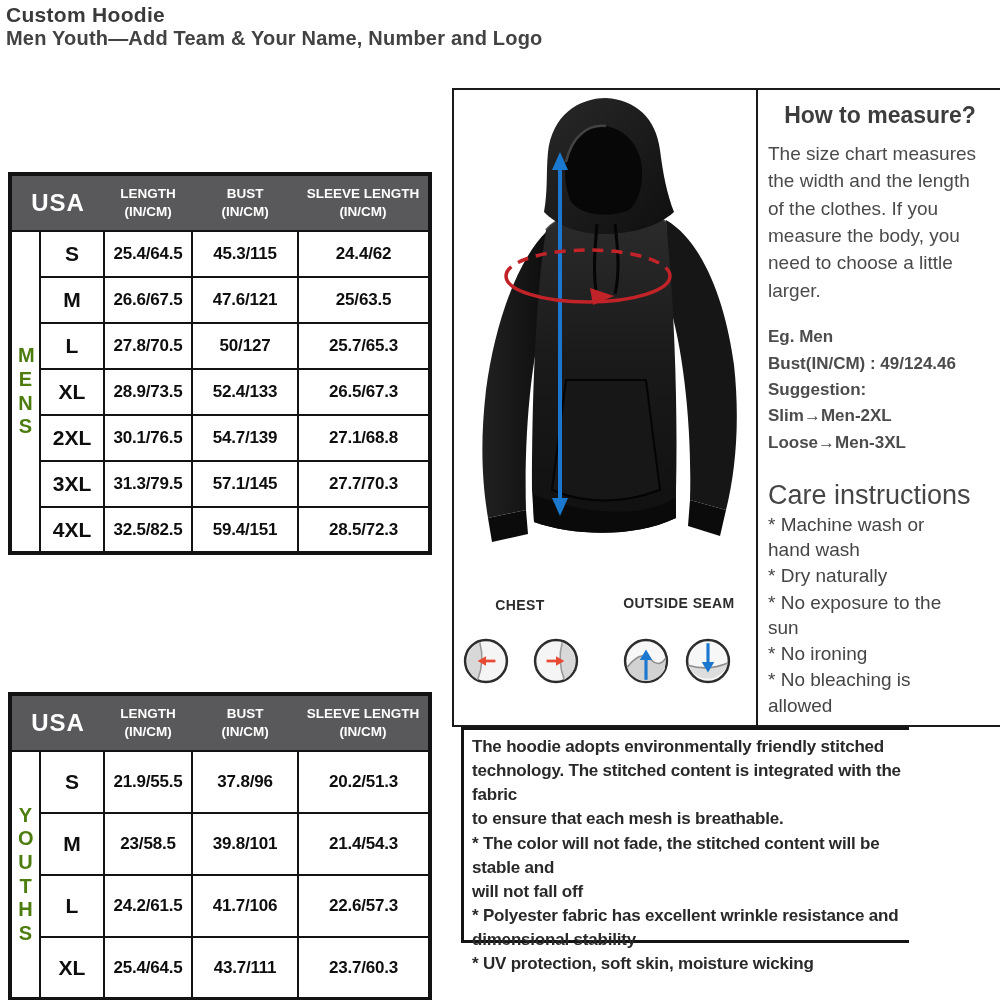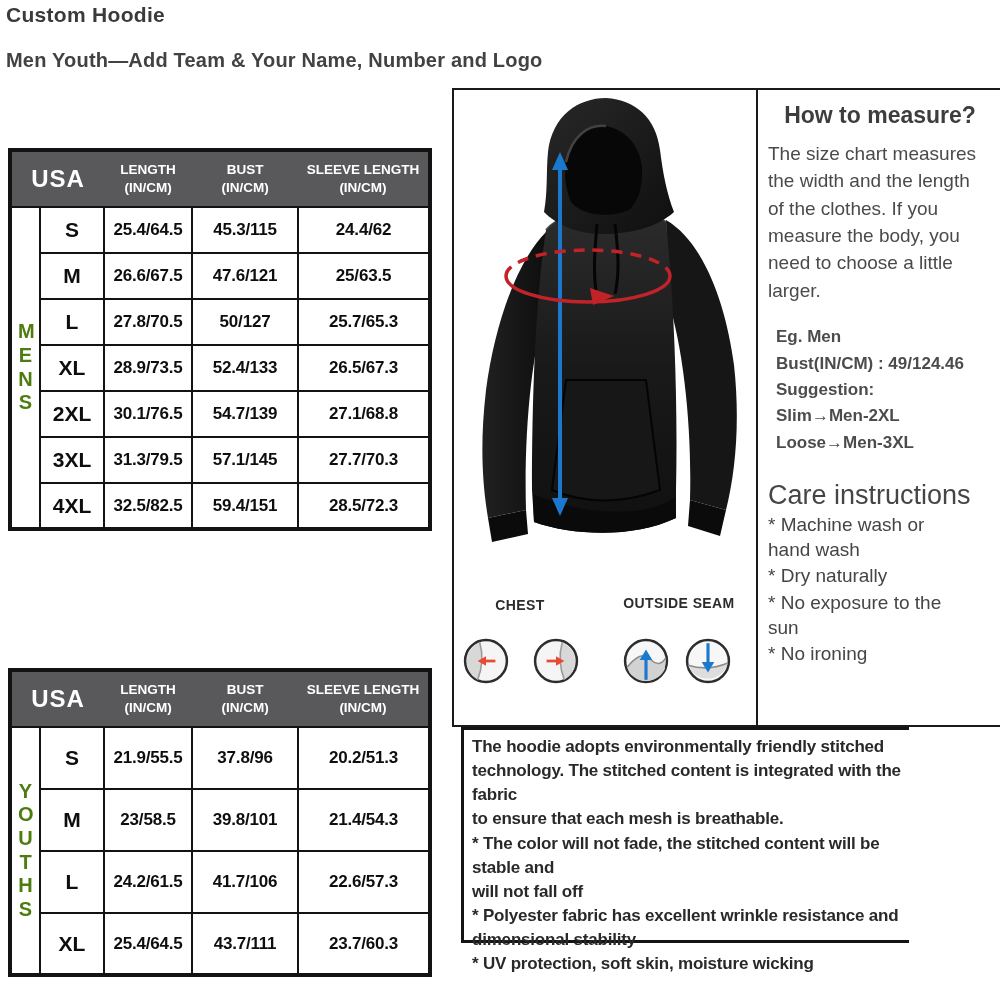--- a/index.html
+++ b/index.html
@@ -3,25 +3,25 @@
 <meta charset="utf-8">
 <style>
   html,body{margin:0;padding:0;}
   body{width:1000px;height:1000px;position:relative;overflow:hidden;background:#fff;
        font-family:"Liberation Sans",sans-serif;color:#222;}
   .page{position:absolute;inset:0;overflow:hidden;}
 
   
   .hdr{position:absolute;left:6px;top:3px;}
   .h1{font-size:21px;font-weight:bold;color:#3a3a3a;letter-spacing:.3px;}
-  .h2{font-size:20px;font-weight:bold;color:#424242;margin-top:22px;letter-spacing:.2px;}
+  .h2{font-size:20px;font-weight:bold;color:#424242;margin-top:0;letter-spacing:.2px;}
 
   
   table.size-table{position:absolute;left:8px;width:424px;border-collapse:collapse;
-       table-layout:fixed;background:#fff;border:4px solid #131313;}
+       table-layout:fixed;background:#fff;border:4px solid #131313;margin-top:24px;}
   table.mens-t{top:148px;}
   table.youths-t{top:668px;}
   .size-table th{background:#59595b;color:#fff;border:0;border-bottom:2px solid #131313;
        font-weight:bold;vertical-align:middle;padding:0;}
   .size-table thead tr{height:57px;}
   .mens-t tbody tr{height:46px;}
   .youths-t tbody tr{height:62px;}
   .size-table td{border:2px solid #131313;text-align:center;vertical-align:middle;
        font-weight:bold;color:#0e0e0e;padding:0;}
   th.usa{font-size:24px;letter-spacing:1px;}
@@ -40,21 +40,21 @@
   .hoodie-svg{position:absolute;left:0;top:0;}
   .diagram-label{position:absolute;font-size:14px;font-weight:bold;color:#2c2c2c;letter-spacing:.4px;text-align:center;}
   .chest-label{left:26px;top:507px;width:80px;}
   .seam-label{left:150px;top:505px;width:150px;}
   .micon{position:absolute;width:46px;height:46px;top:548px;}
   .mi1{left:9px;} .mi2{left:79px;} .mi3{left:169px;} .mi4{left:231px;}
 
   .howto-pane{position:absolute;left:314px;top:8px;width:224px;}
   .howto-h{font-size:23px;font-weight:bold;color:#3d3d3d;text-align:center;margin:4px 0 11px;}
   .howto-p{font-size:19px;line-height:1.44;white-space:pre-line;color:#4a4a4a;}
-  .eg-line{font-size:17px;font-weight:bold;line-height:1.55;color:#4c4c4c;margin-left:8px;}
+  .eg-line{font-size:17px;font-weight:bold;line-height:1.55;color:#4c4c4c;}
   .eg-block{margin-top:20px;}
   .care-h{margin-top:24px;font-size:27px;color:#454545;}
   .care-item{font-size:19px;line-height:1.33;white-space:pre-line;color:#454545;margin-top:1px;}
 
   
   .footer-box{position:absolute;left:452px;top:727px;width:448px;height:216px;
        border:3px solid #141414;border-right:0;box-sizing:border-box;background:#fff;
        padding:5px 4px 0 8px;margin-left:9px;}
   .footer-line{font-size:17px;font-weight:bold;line-height:1.42;white-space:pre-line;
        color:#292929;letter-spacing:-.2px;}
@@ -288,20 +288,22 @@
         <div class="eg-line">Slim→Men-2XL</div>
         <div class="eg-line">Loose→Men-3XL</div>
       </div>
       <div class="care-h">Care instructions</div>
       <div class="care-item">* Machine wash or
 hand wash</div>
       <div class="care-item">* Dry naturally</div>
       <div class="care-item">* No exposure to the
 sun</div>
       <div class="care-item">* No ironing</div>
+      <div class="care-item">* No bleaching is
+allowed</div>
     </div>
   </div>
 
   <div class="footer-box">
     <div class="footer-line">The hoodie adopts environmentally friendly stitched
  technology. The stitched content is integrated with the fabric
  to ensure that each mesh is breathable.</div>
     <div class="footer-line">* The color will not fade, the stitched content will be stable and
 will not fall off</div>
     <div class="footer-line">* Polyester fabric has excellent wrinkle resistance and

